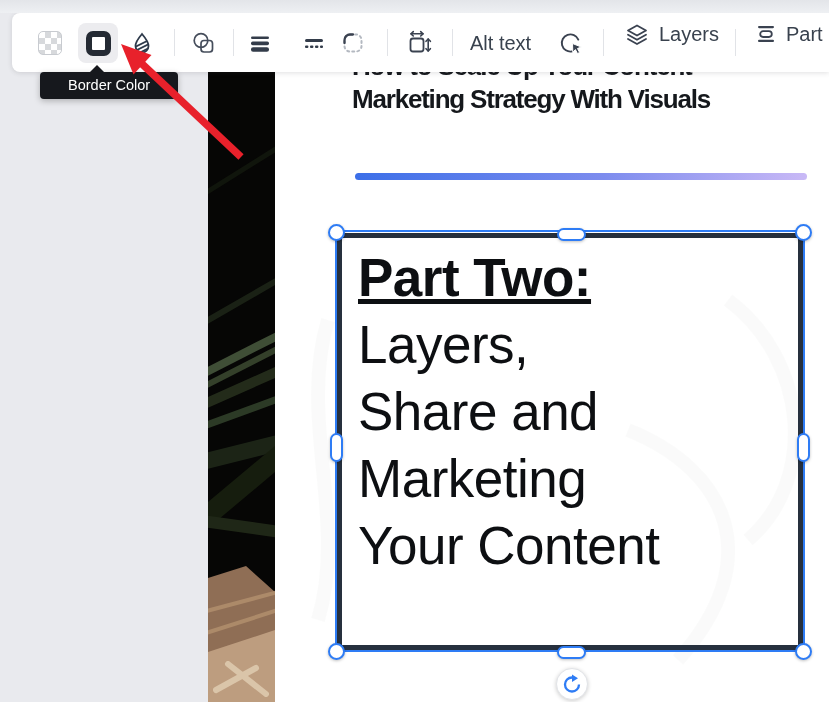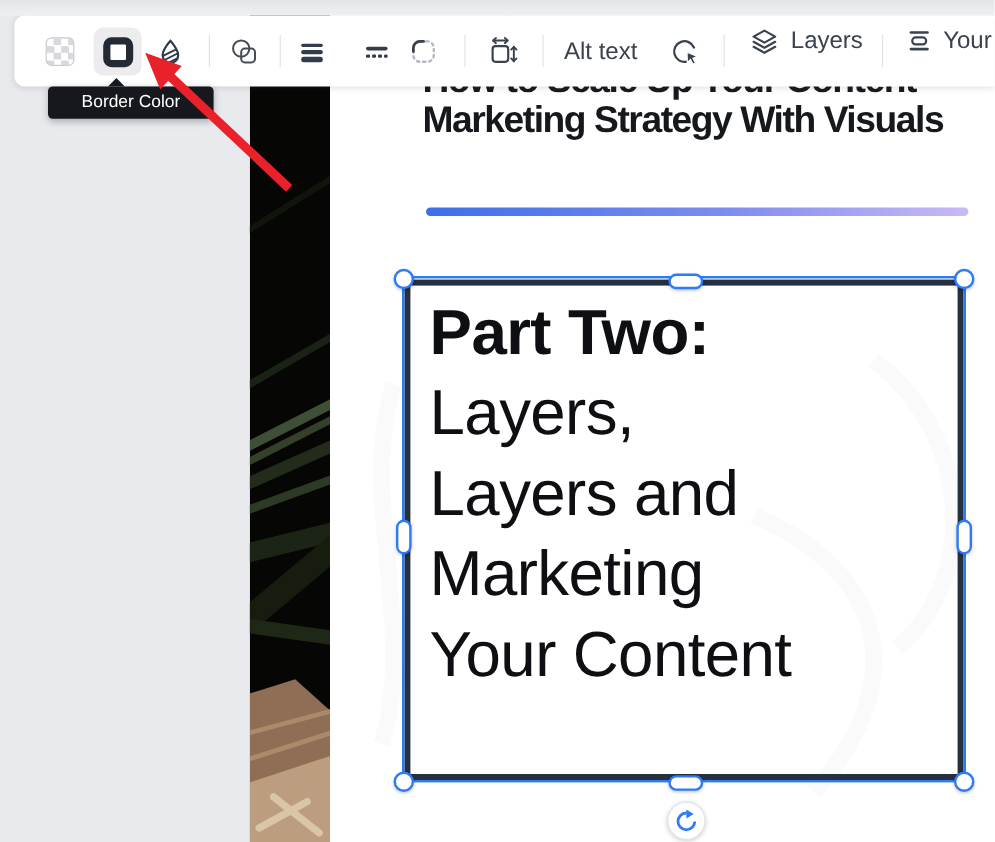--- a/index.html
+++ b/index.html
@@ -5,27 +5,27 @@
   html,body{margin:0;padding:0;}
   body{width:829px;height:702px;overflow:hidden;font-family:"Liberation Sans",sans-serif;background:#fff;}
   #stage{position:relative;width:829px;height:702px;overflow:hidden;background:#fff;}
 
   
   .page{position:absolute;left:208px;top:0;width:621px;height:702px;background:#ffffff;}
   .photo-strip{position:absolute;left:0;top:0;width:67px;height:702px;}
   .faint-marks{position:absolute;left:0;top:0;width:621px;height:702px;pointer-events:none;opacity:.05;}
 
   .heading{position:absolute;left:144px;top:50px;width:470px;font-weight:bold;
-           font-size:31px;line-height:33px;letter-spacing:-1.2px;color:#15181c;z-index:2;}
+           font-size:26px;line-height:33px;letter-spacing:-1.2px;color:#15181c;z-index:2;}
   .gradient-line{position:absolute;left:147px;top:173px;width:452px;height:7px;border-radius:3.5px;
            background:linear-gradient(90deg,#3c6fe8 0%,#7d8cee 55%,#c9b9f6 100%);z-index:2;}
 
   .text-element{position:absolute;left:129px;top:233px;width:466px;height:417px;box-sizing:border-box;
            border:5px solid #26303e;background:transparent;padding:6px 0 0 16px;z-index:3;}
-  .text-element .bold-line{font-weight:bold;}
+  .text-element .bold-line{font-weight:bold;text-decoration:underline;}
   .text-element .tline{font-size:53px;line-height:67px;letter-spacing:-0.5px;color:#0d0f12;white-space:nowrap;}
 
   
   .sel-outline{position:absolute;left:335px;top:230px;width:470px;height:422px;box-sizing:border-box;
            border:2.5px solid #2e7cf5;z-index:4;pointer-events:none;}
   .handle{position:absolute;background:#fff;border:2px solid #2e7cf5;box-sizing:border-box;
            box-shadow:0 1px 3px rgba(0,0,0,.25);z-index:6;}
   .h-circle{width:17px;height:17px;border-radius:50%;}
   .h-pill-h{width:29px;height:13px;border-radius:7px;}
   .h-pill-v{width:13px;height:29px;border-radius:7px;}
@@ -105,21 +105,21 @@
     <div class="heading">
       <div>How to Scale Up Your Content</div>
       <div>Marketing Strategy With Visuals</div>
     </div>
 
     <div class="gradient-line"></div>
 
     <div class="text-element">
       <div class="tline bold-line">Part Two:</div>
       <div class="tline">Layers,</div>
-      <div class="tline">Layers and</div>
+      <div class="tline">Share and</div>
       <div class="tline">Marketing</div>
       <div class="tline">Your Content</div>
     </div>
   </div>
 
   <div class="sel-outline"></div>
   <div class="handle h-circle" style="left:328px;top:224px;"></div>
   <div class="handle h-circle" style="left:795px;top:224px;"></div>
   <div class="handle h-circle" style="left:328px;top:643px;"></div>
   <div class="handle h-circle" style="left:795px;top:643px;"></div>
@@ -244,21 +244,21 @@
     </div>
 
     <div class="tb-divider" style="left:723px;"></div>
 
     <div class="tb-group" style="left:743px;">
       <svg width="22" height="22" viewBox="0 0 22 22">
         <rect x="3" y="3" width="16" height="2.2" rx="1.1" fill="#3a4250"></rect>
         <rect x="5.2" y="8.2" width="11.6" height="5.8" rx="2.9" fill="none" stroke="#3a4250" stroke-width="1.8"></rect>
         <rect x="3" y="16.8" width="16" height="2.2" rx="1.1" fill="#3a4250"></rect>
       </svg>
-      <span class="tb-label">Your</span>
+      <span class="tb-label">Part</span>
     </div>
   </div>
 
   <div class="tooltip">
     <div class="caret"></div>
     <span>Border Color</span>
   </div>
 
   <svg class="arrow-overlay" width="829" height="702" viewBox="0 0 829 702">
     <line x1="140" y1="62" x2="241" y2="157" stroke="#e8212b" stroke-width="7.5"></line>

